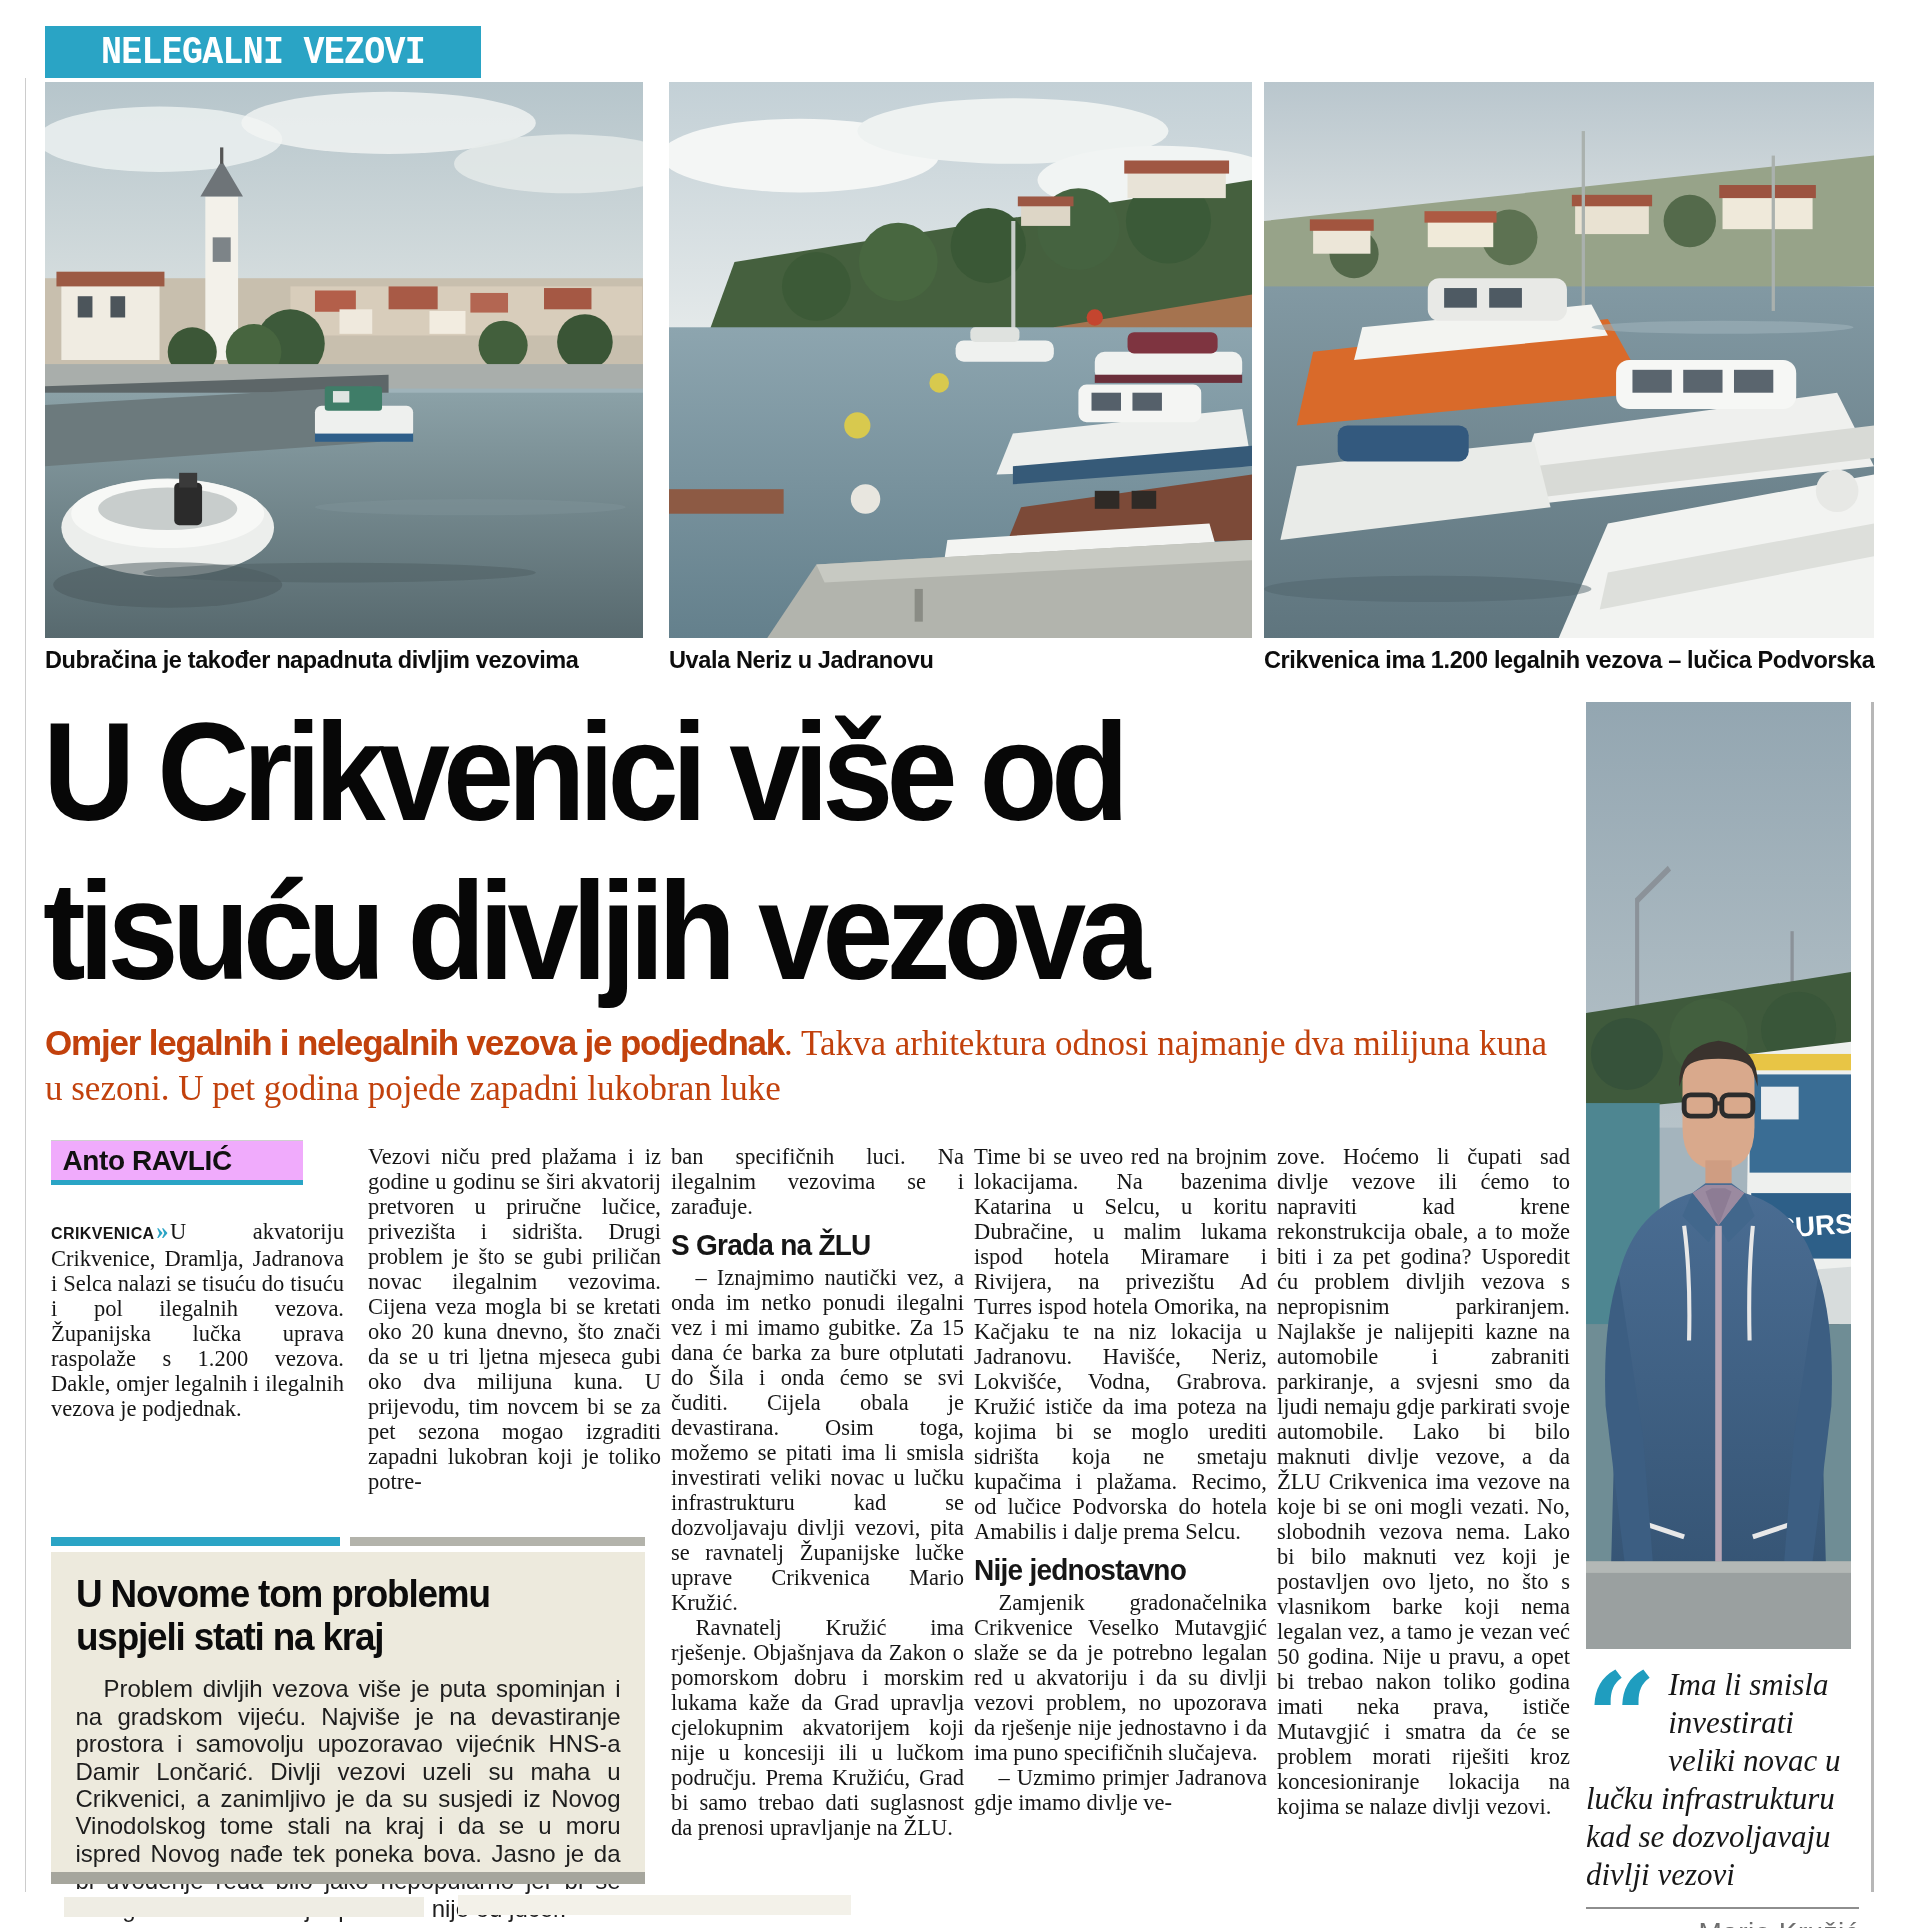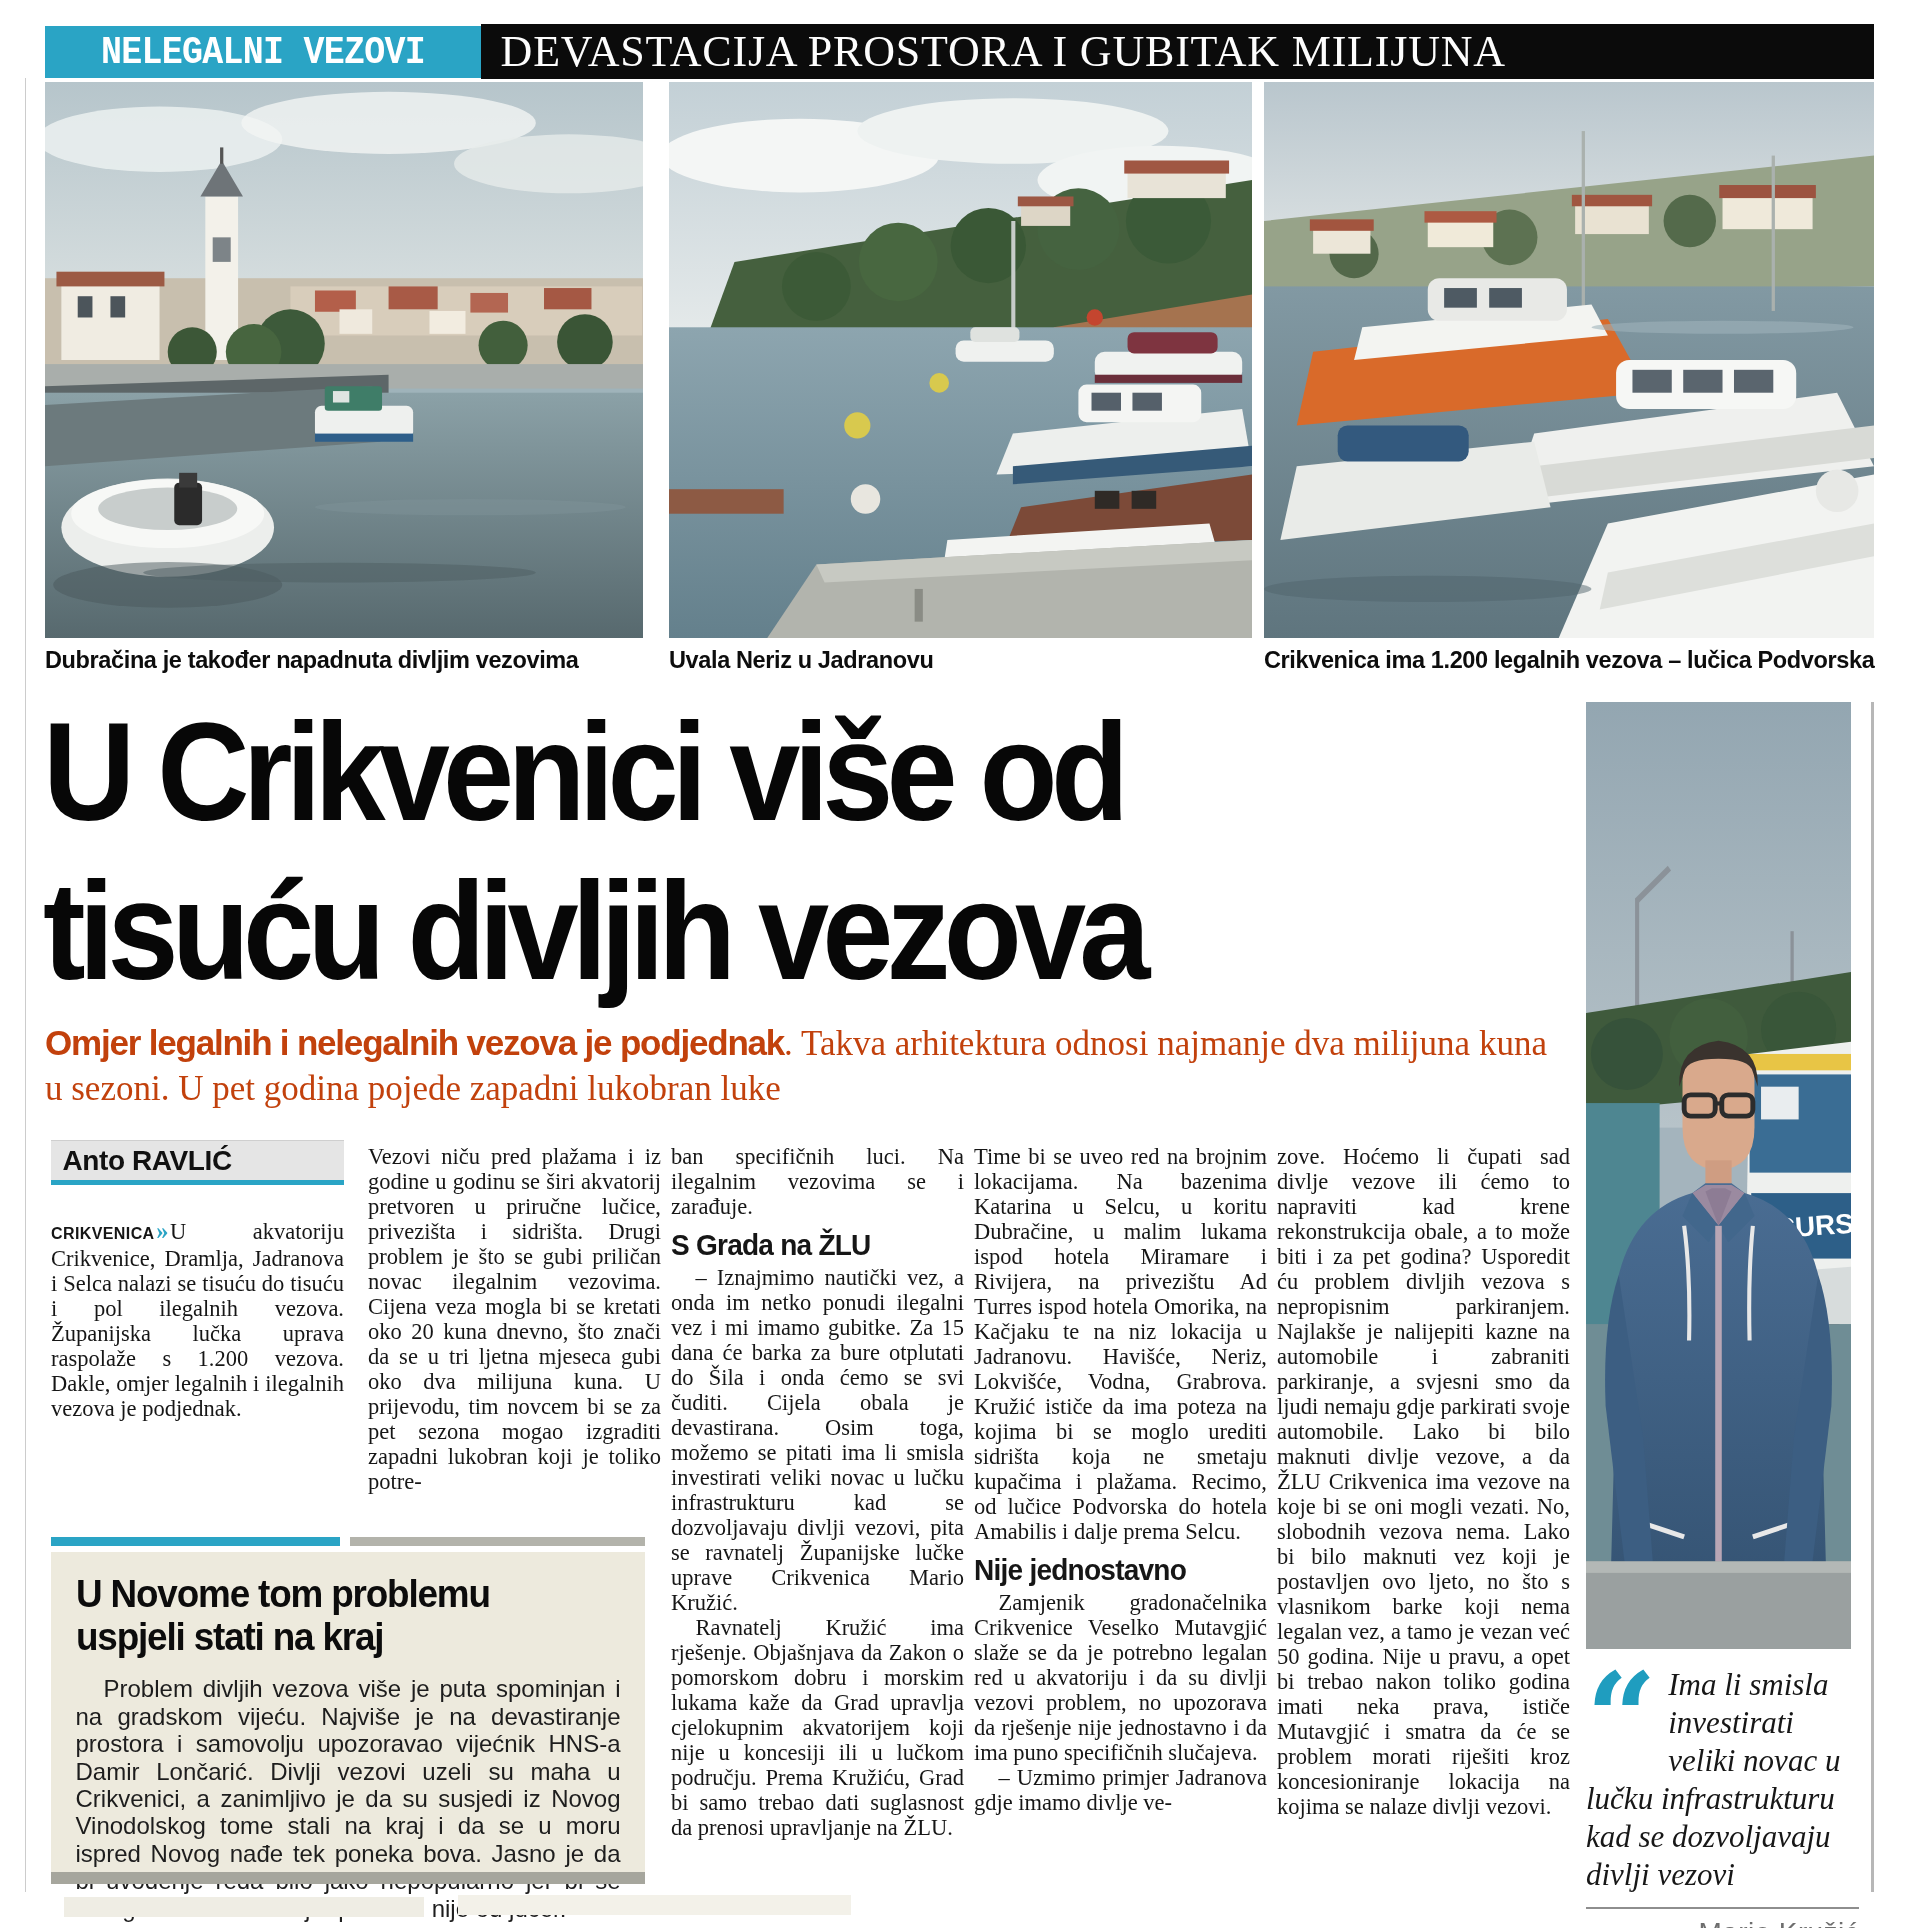--- a/index.html
+++ b/index.html
@@ -27,21 +27,21 @@
   .headline{left:43px;top:692px;width:1718px;font-weight:900;color:#070707;
     font-size:139px;line-height:159px;letter-spacing:-7.4px;transform:scaleX(.92);
     transform-origin:left top;white-space:nowrap;}
 
   
   .lead{left:45px;top:1020px;width:1514px;font-family:"Liberation Serif",serif;
     font-size:35px;line-height:45px;color:#c2410c;}
   .lead b{font-family:"Liberation Sans",sans-serif;font-weight:800;letter-spacing:-1.2px;}
 
   
-  .byline{left:51px;top:1140px;width:293px;height:39px;background:#e5e5e5;
+  .byline{left:51px;top:1140px;width:252px;height:39px;background:#f0abfc;
     border-top:1.6px solid #cfcfcf;border-bottom:5.7px solid #2aa4c5;
     display:flex;align-items:center;}
   .byline span{font-weight:800;font-size:28px;letter-spacing:-0.4px;padding-left:11.5px;}
 
   
   .col{width:293px;font-family:"Liberation Serif",serif;font-size:22.5px;
     line-height:25px;text-align:justify;color:#161616;}
   .col p{margin:0;}
   .col p.ind{text-indent:24.5px;}
   .subhead{font-family:"Liberation Sans",sans-serif;font-weight:800;font-size:29.5px;
@@ -79,23 +79,20 @@
   .ghost1{left:64px;top:1897px;width:360px;height:19.6px;background:#efede4;}
   .ghost2{left:458px;top:1895px;width:393px;height:19.6px;background:#f3f1e9;}
 </style>
 </head>
 <body>
 
 <div class="page">
 
   <div class="abs kicker-cyan">
     <span>NELEGALNI VEZOVI</span>
-  </div>
-  <div class="abs kicker-black">
-    <span>DEVASTACIJA PROSTORA I GUBITAK MILIJUNA</span>
   </div>
 
   <div class="abs photo" style="left:45px;width:598px;">
     <svg viewBox="0 0 731 680" preserveAspectRatio="none">
       <defs>
         <linearGradient id="sky1" x1="0" y1="0" x2="0" y2="1">
           <stop offset="0" stop-color="#b6c5cb"></stop>
             <stop offset="1" stop-color="#e2e7e6"></stop>
         </linearGradient>
         <linearGradient id="sea1" x1="0" y1="0" x2="0" y2="1">

